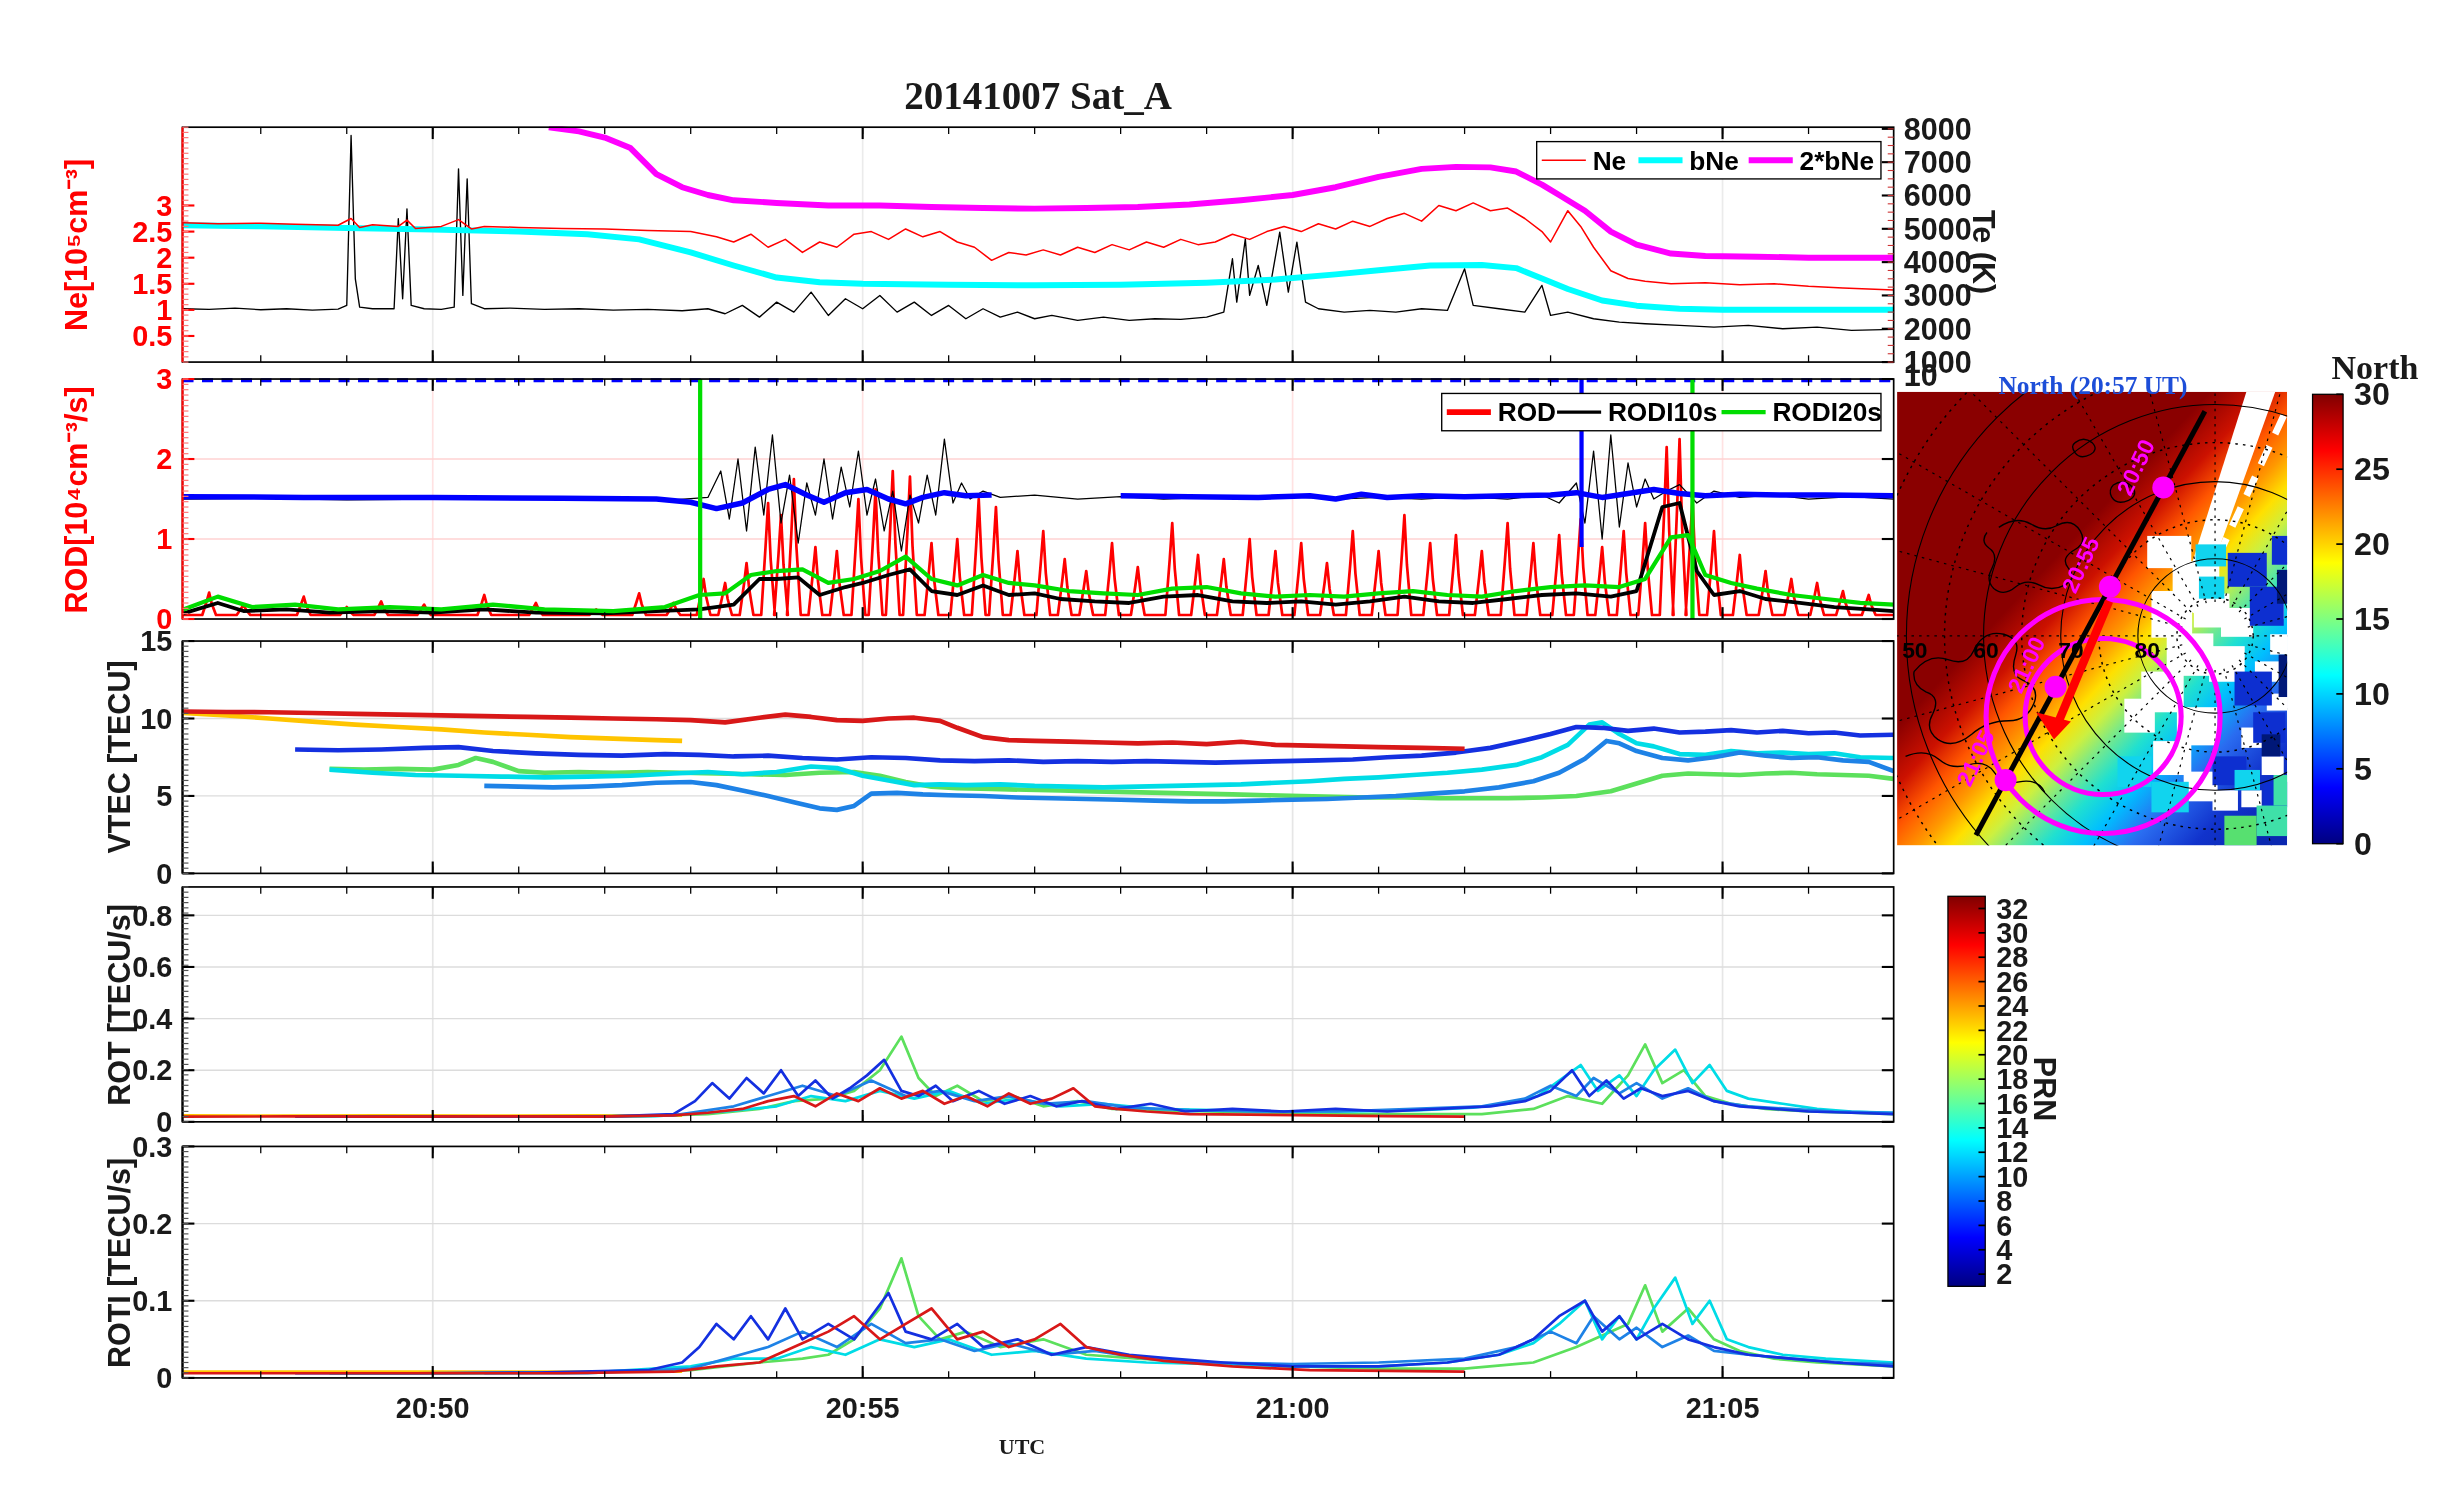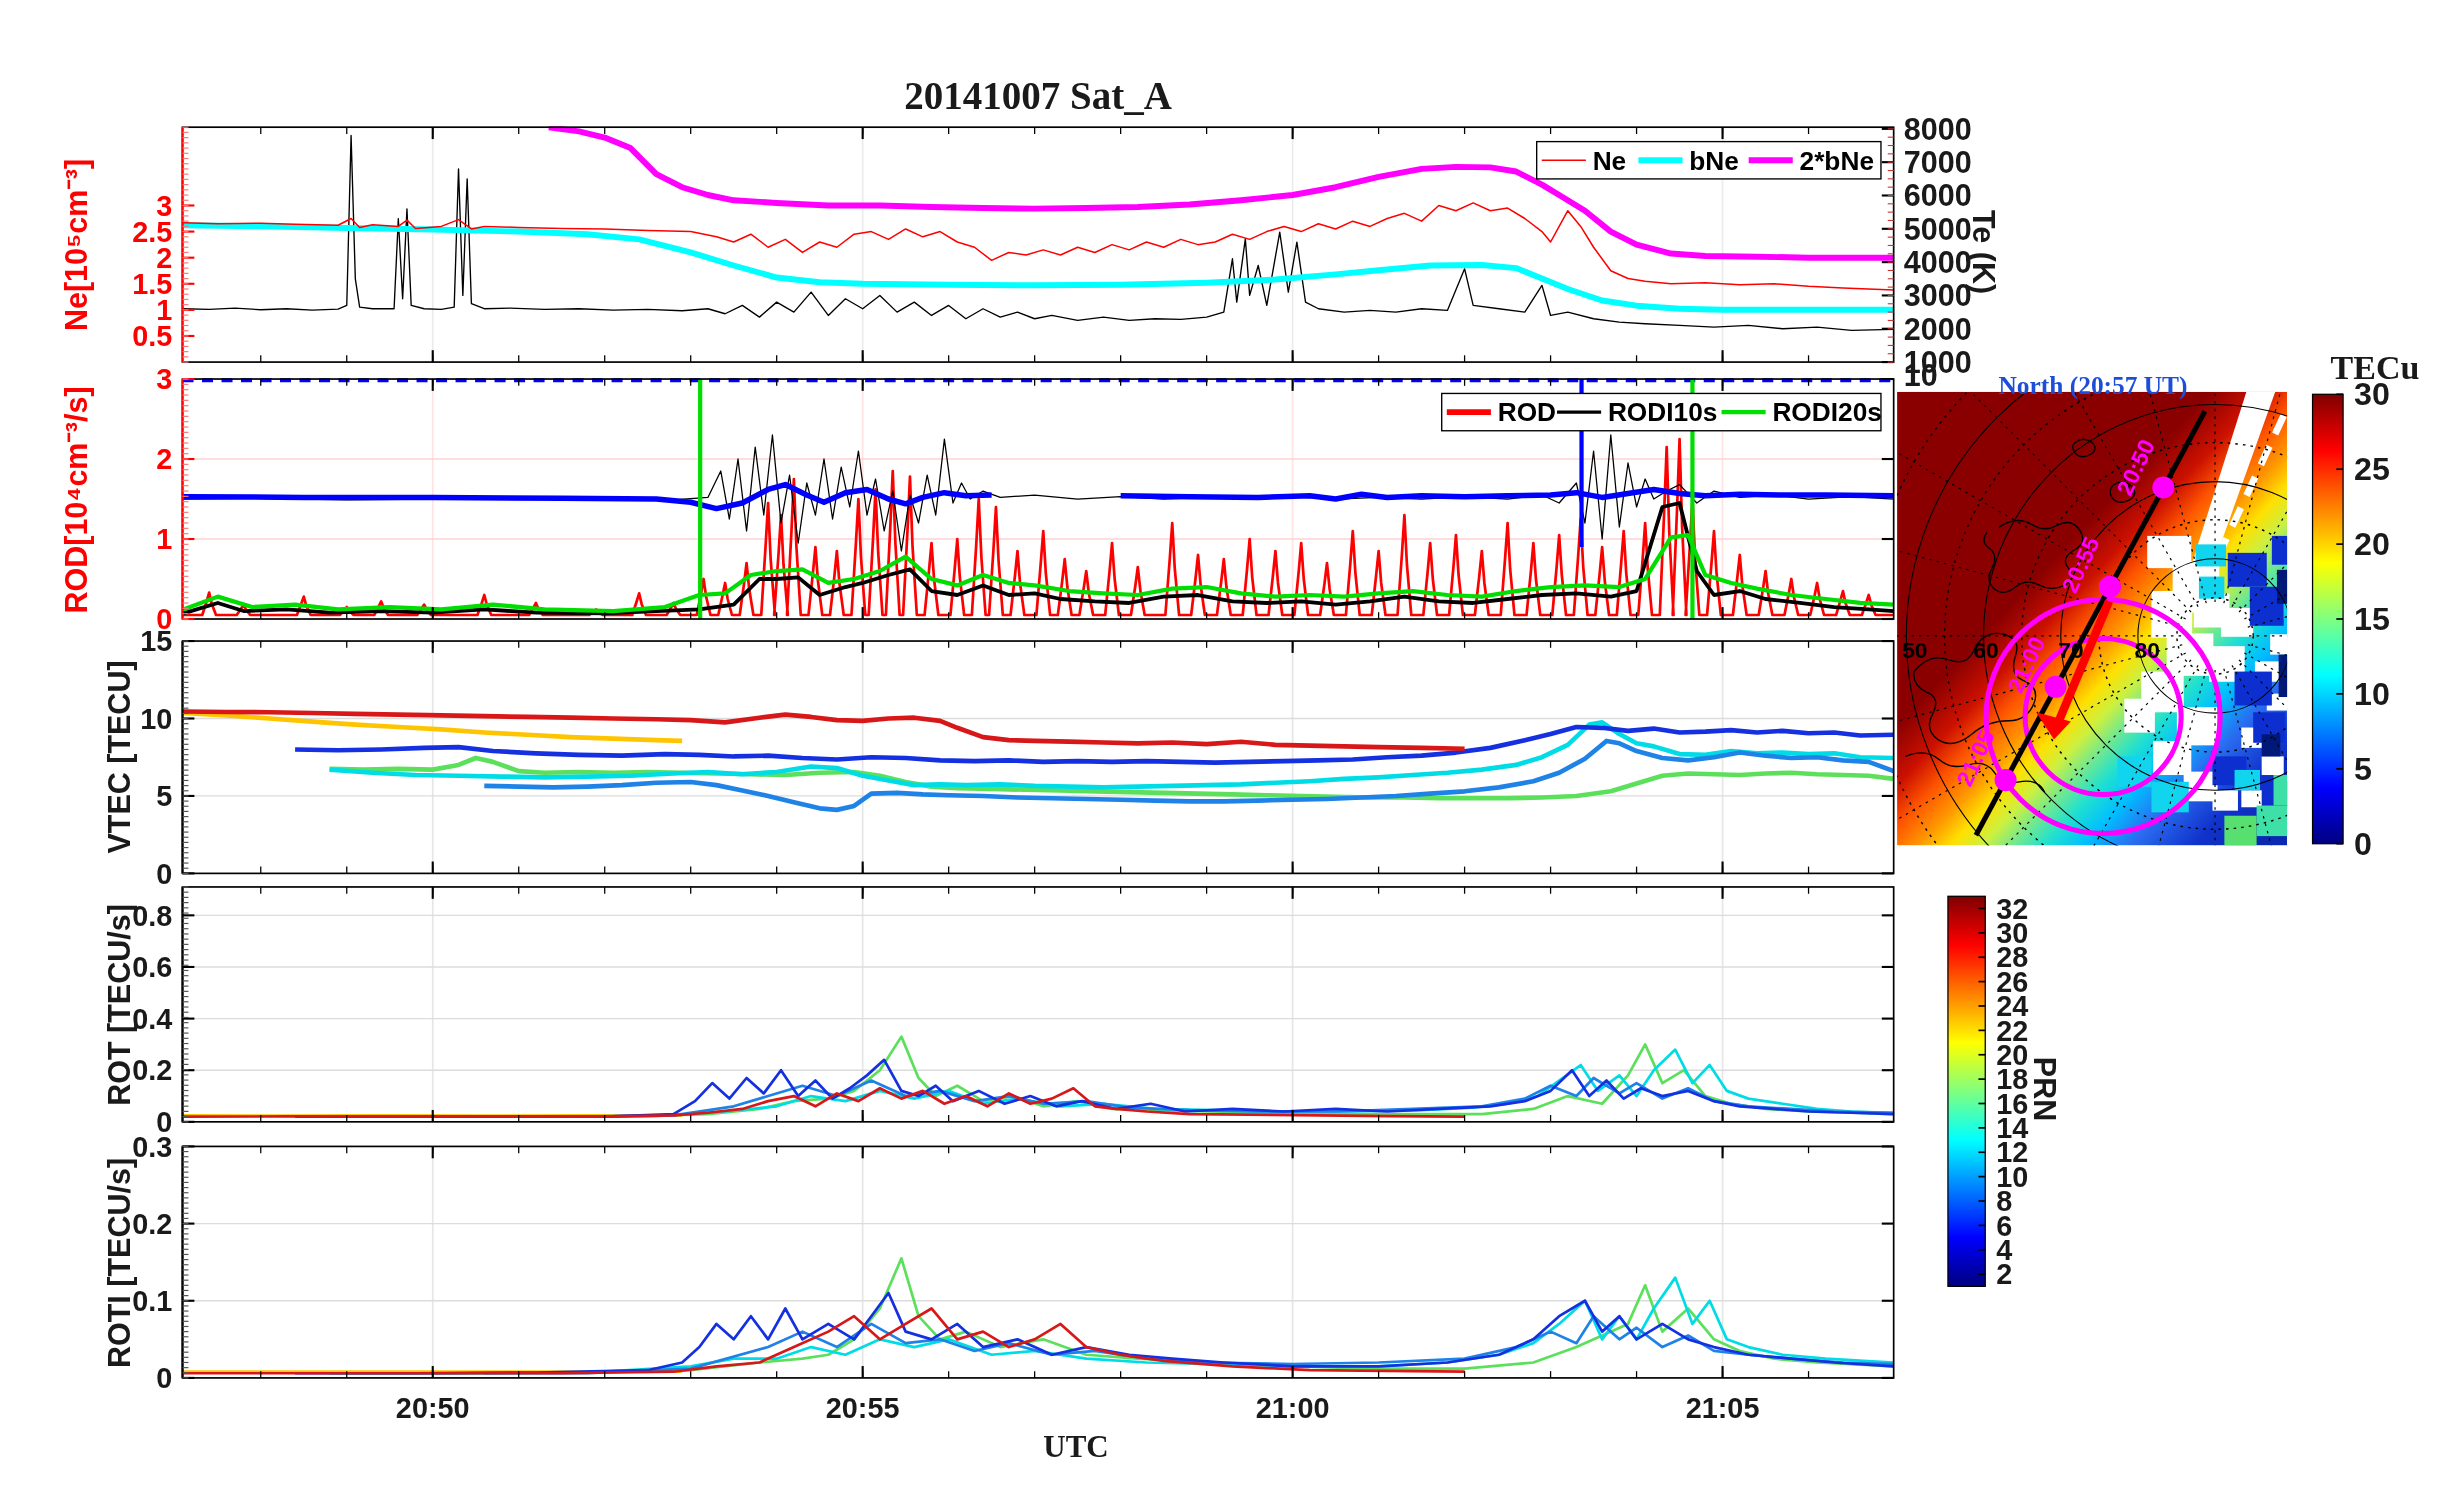--- a/index.html
+++ b/index.html
@@ -898,19 +898,19 @@
 
   <div class="lbl ctr" style="left:1038px;top:95px;font-size:39px;">20141007  Sat_A</div>
 
   <div class="lbl rot-l" style="left:75px;top:245px;font-size:30.5px;color:#ff0000;">Ne[10⁵cm⁻³]</div>
   <div class="lbl rot-r" style="left:1983px;top:252px;font-size:30.5px;">Te (K)</div>
   <div class="lbl rot-l" style="left:75px;top:500px;font-size:30.5px;color:#ff0000;">ROD[10⁴cm⁻³/s]</div>
   <div class="lbl rot-l" style="left:119px;top:757px;font-size:30.5px;">VTEC [TECU]</div>
   <div class="lbl rot-l" style="left:119px;top:1005px;font-size:30.5px;">ROT [TECU/s]</div>
   <div class="lbl rot-l" style="left:119px;top:1263px;font-size:30.5px;">ROTI [TECU/s]</div>
 
-  <div class="lbl ctr" style="left:1076px;top:1447px;font-size:31px;">UTC</div>
+  <div class="lbl ctr" style="left:1022px;top:1447px;font-size:22px;">UTC</div>
 
   <div class="lbl ctr" style="left:2093px;top:385px;font-size:25.4px;color:#1d4ed8;">North (20:57 UT)</div>
-  <div class="lbl ctr" style="left:2375px;top:368px;font-size:34px;">TECu</div>
+  <div class="lbl ctr" style="left:2375px;top:368px;font-size:34px;">North</div>
   <div class="lbl rot-r" style="left:2044px;top:1089px;font-size:30.5px;">PRN</div>
 </div>
 
 
 </body></html>

